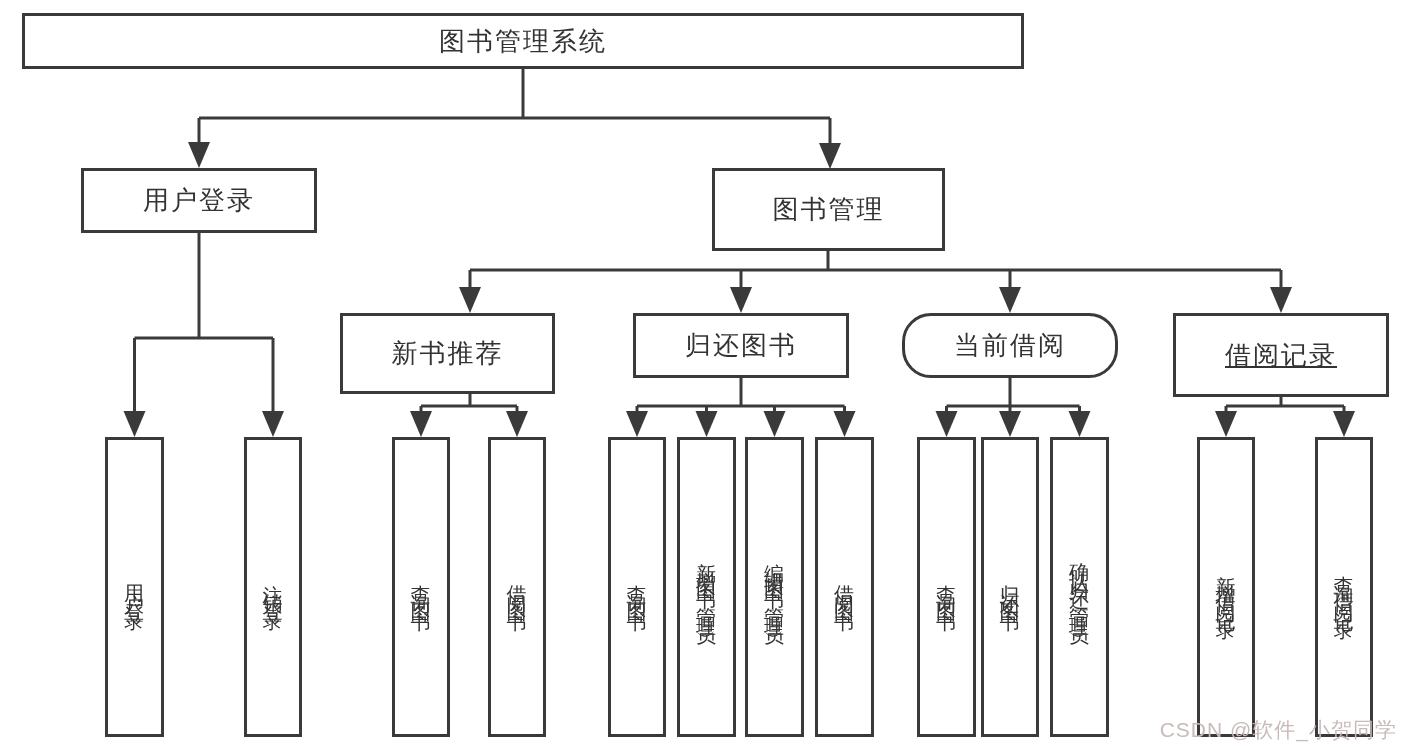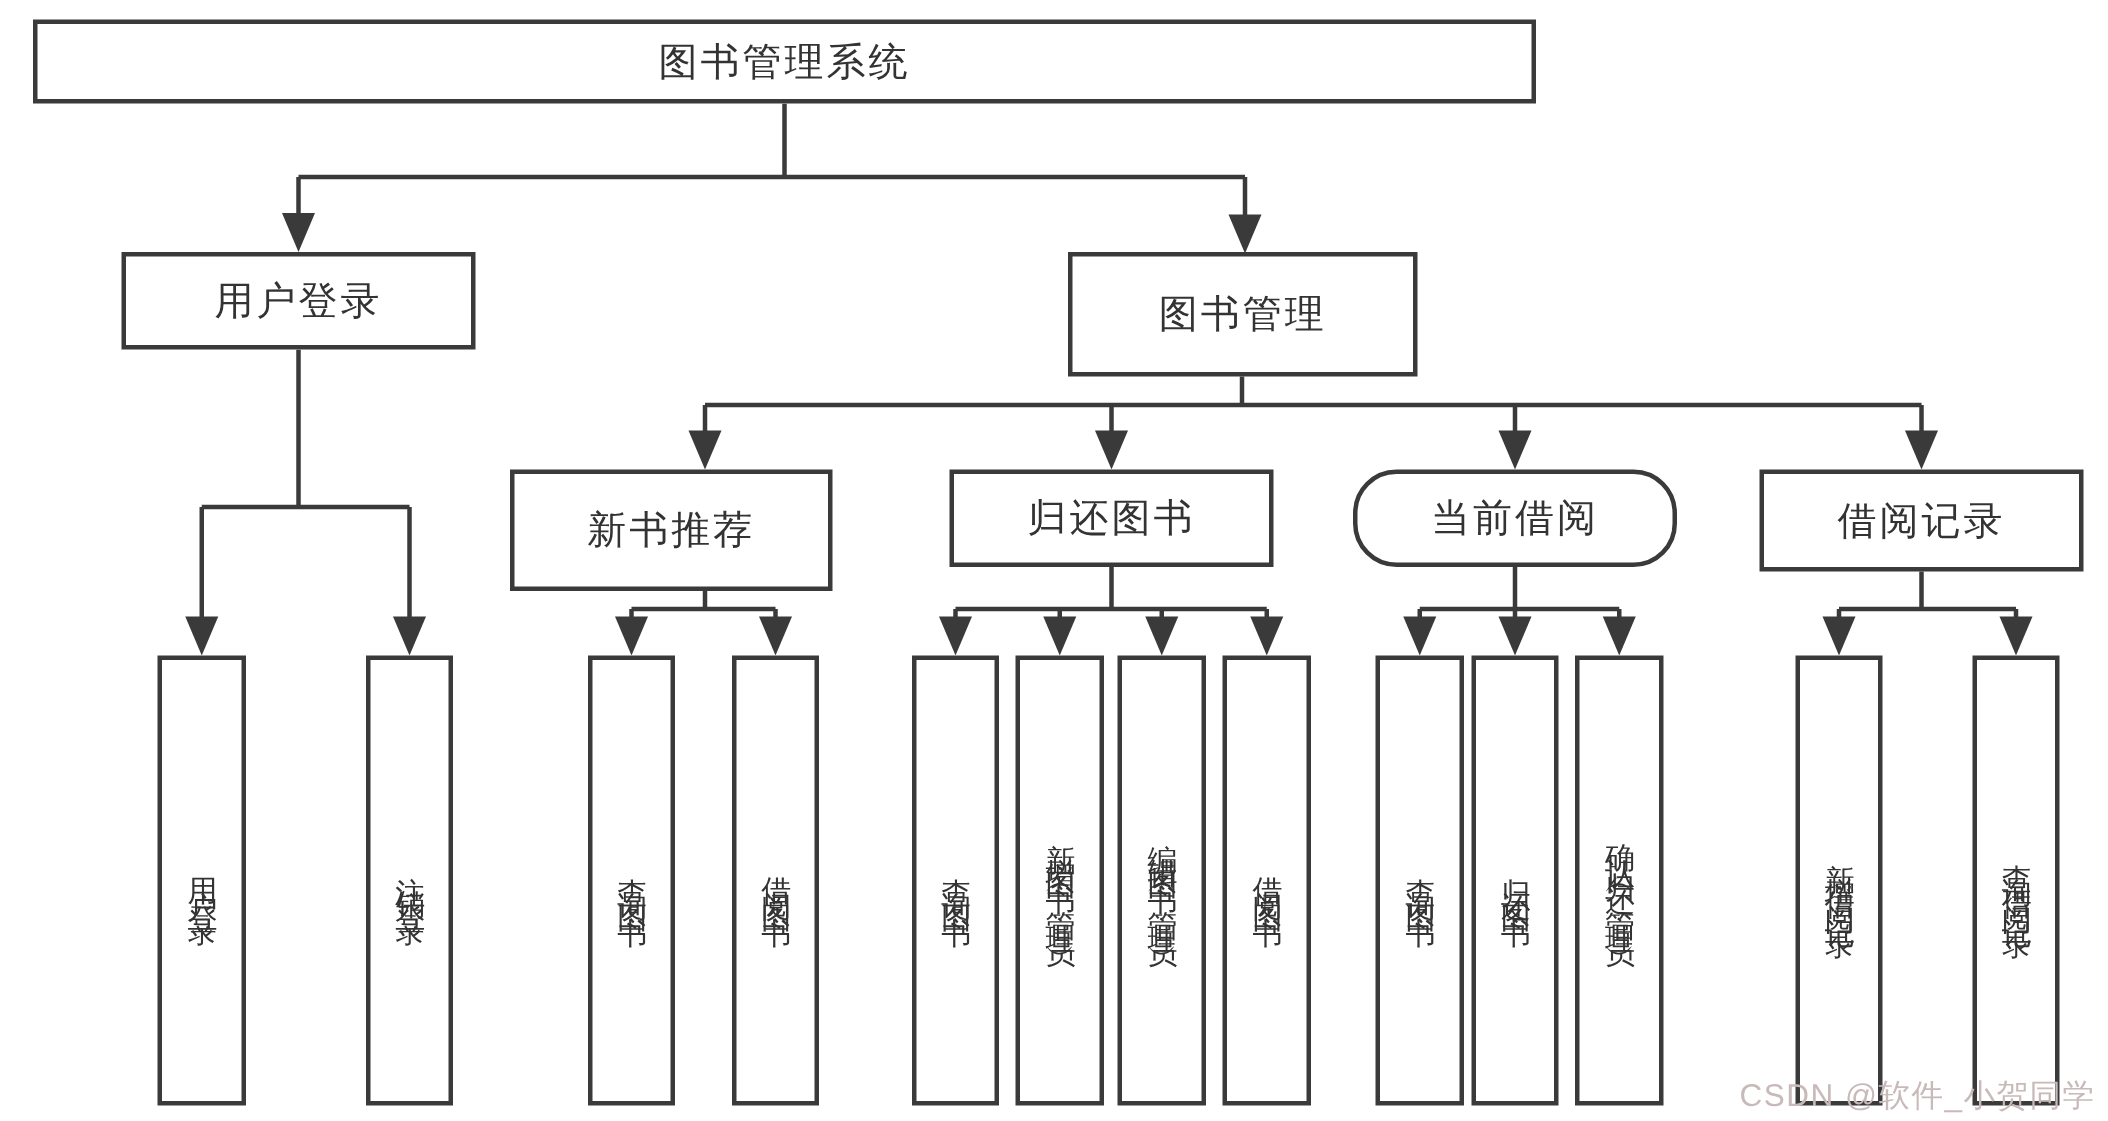--- a/index.html
+++ b/index.html
@@ -131,21 +131,21 @@
 
   <div class="node h" style="left:340px; top:313px; width:215px; height:81px;">
     <span>新书推荐</span>
   </div>
   <div class="node h" style="left:633px; top:313px; width:216px; height:65px;">
     <span>归还图书</span>
   </div>
   <div class="node h" style="left:902px; top:313px; width:216px; height:65px;border-radius:29px;">
     <span>当前借阅</span>
   </div>
-  <div class="node h" style="left:1173px; top:313px; width:216px; height:68px;">
+  <div class="node h" style="left:1173px; top:313px; width:216px; height:84px;text-decoration:underline;">
     <span>借阅记录</span>
   </div>
 
   <div class="node v" style="left:105px; top:437px; width:59px; height:300px;">
     <span>用户登录</span>
   </div>
   <div class="node v" style="left:244px; top:437px; width:58px; height:300px;">
     <span>注销登录</span>
   </div>
 

